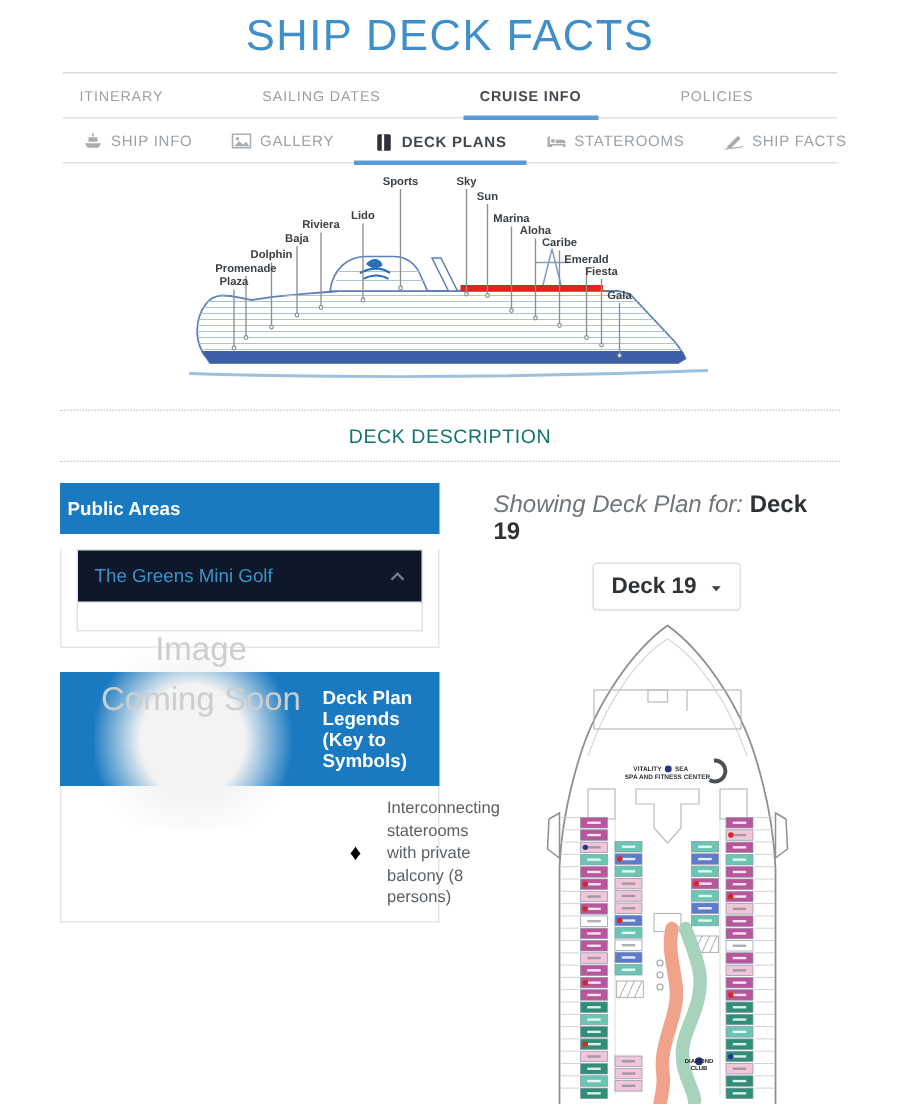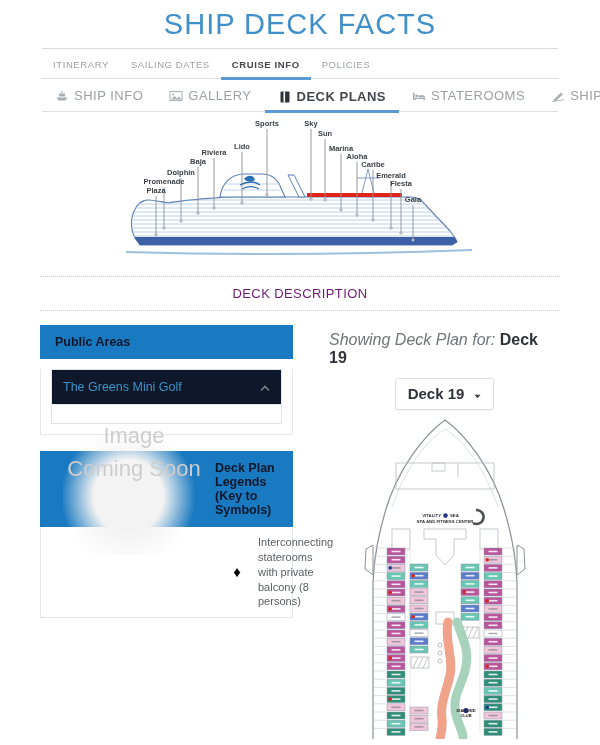--- a/index.html
+++ b/index.html
@@ -7,37 +7,37 @@
     --legend-red:#E3242B; --deck-red:#E2231A;
     --txt-dark:#41474D; --txt-gray:#9BA1A6; --body-gray:#6F757A;
     --border:#DADDE0; --dotted:#C8CCCF;
   }
   *{box-sizing:border-box;margin:0;padding:0;}
   html,body{background:#fff;}
   body{width:600px;height:745px;overflow:hidden;font-family:"Liberation Sans",sans-serif;}
   .page-title{margin-top:8px;text-align:center;font-size:29px;font-weight:300;letter-spacing:1px;color:var(--title-blue);}
   .title-rule{margin:7px 42px 0;border-top:1px solid #D7DADC;}
   
-  .tabs{display:flex;align-items:flex-end;margin:0 42px;border-bottom:1px solid #DDE0E2;}
+  .tabs{display:flex;align-items:flex-end;margin:0 42px;border-bottom:1px solid #DDE0E2;gap:44px;}
   .tab{padding:10px 11px 8px;font-size:9.5px;letter-spacing:.6px;color:var(--txt-gray);cursor:pointer;white-space:nowrap;}
   .tab.active{color:var(--txt-dark);font-weight:bold;border-bottom:3px solid var(--underline);margin-bottom:-2px;padding-bottom:7px;}
   .subtabs{display:flex;align-items:flex-end;margin:0 42px;border-bottom:1px solid #DDE0E2;}
-  .subtab{display:flex;align-items:center;gap:5px;padding:9px 13px 8px;font-size:13px;letter-spacing:.5px;color:var(--txt-gray);cursor:pointer;white-space:nowrap;justify-content:center;}
+  .subtab{display:flex;align-items:center;gap:5px;padding:9px 13px 8px;font-size:10px;letter-spacing:.5px;color:var(--txt-gray);cursor:pointer;white-space:nowrap;justify-content:center;}
   .subtab.active{color:var(--txt-dark);font-weight:bold;border-bottom:3px solid var(--underline);margin-bottom:-2px;padding-bottom:6px;}
   .subtab .ticon{display:inline-flex;color:#A8ADB2;}
   .subtab.active .ticon{color:#2F3338;}
   
   .ship-wrap{display:flex;justify-content:center;margin-top:0;}
   
-  .deck-desc{margin:4px 40px 0;border-top:1px dotted var(--dotted);border-bottom:1px dotted var(--dotted);padding:9px 0;text-align:center;font-size:13px;color:#701a75;letter-spacing:.4px;}
+  .deck-desc{margin:4px 40px 0;border-top:1px dotted var(--dotted);border-bottom:1px dotted var(--dotted);padding:9px 0;text-align:center;font-size:13px;color:#0f766e;letter-spacing:.4px;}
   
   .content{display:flex;padding:14px 40px 0;gap:36px;}
   .left-col{width:253px;flex:none;}
   .right-col{flex:1;display:flex;flex-direction:column;align-items:center;}
-  .blue-bar{background:var(--accent-blue);color:#0f172a;font-size:12.5px;font-weight:bold;padding:10px 15px;}
+  .blue-bar{background:var(--accent-blue);color:#ffffff;font-size:12.5px;font-weight:bold;padding:10px 5px;}
   .panel{border:1px solid #E3E6E8;border-top:none;}
   .panel-inner{margin:10px;border:1px solid #E0E3E5;background:#fff;}
   .acc-head{display:flex;align-items:center;justify-content:space-between;padding:8px 11px;border-bottom:1px solid #E6E9EB;background:#0f172a;cursor:pointer;}
   .acc-title{color:#3B92C8;font-size:12.5px;}
   .acc-body{padding:8px 11px 10px;font-size:11px;line-height:1.45;color:var(--body-gray);}
   .img-ph{float:left;width:142px;height:140px;margin:2px 10px 2px 0;text-align:center;font-size:22px;font-weight:300;line-height:1.5;color:#CDCDCD;padding-top:4px;background:radial-gradient(ellipse at 46% 58%,#F3F3F3 0 32%,transparent 62%);}
   .legends{margin-top:16px;}
   .legend-row{display:flex;align-items:center;gap:12px;padding:8px 13px;border-bottom:1px solid #E6E9EB;font-size:11px;color:#5A6065;line-height:1.35;}
   .legend-row:last-child{border-bottom:none;}
   .lsym{flex:none;width:18px;display:flex;justify-content:center;align-items:center;}

